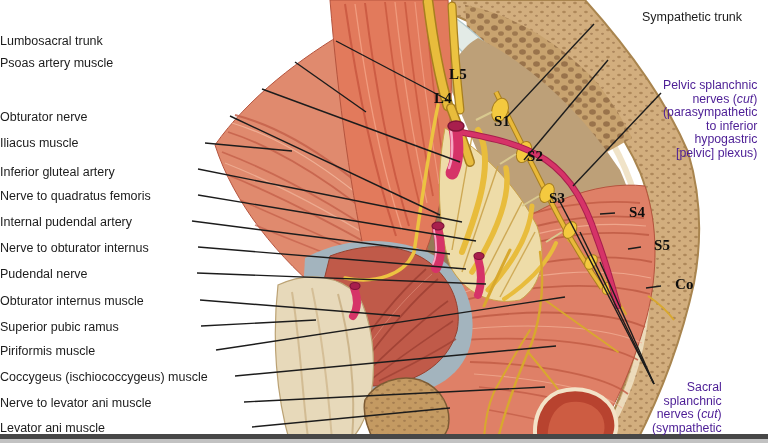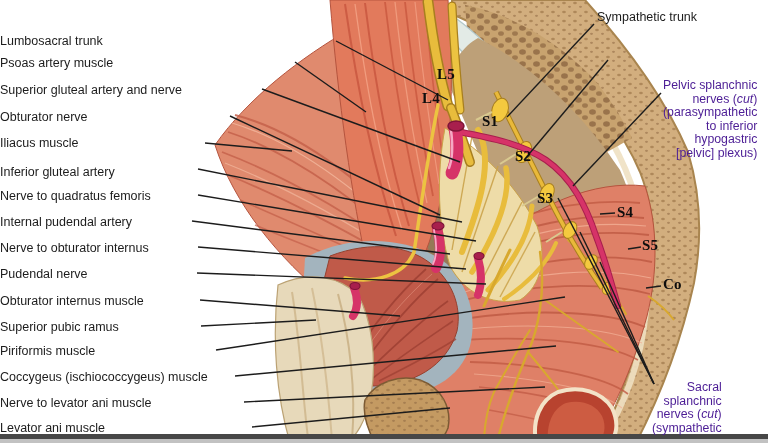--- a/index.html
+++ b/index.html
@@ -1,24 +1,24 @@
 <!DOCTYPE html>
 <html><head>
 <meta charset="utf-8">
 <style>
   html,body{margin:0;padding:0;background:#fff;}
   #stage{position:relative;width:768px;height:443px;background:#fff;overflow:hidden;
          font-family:"Liberation Sans", sans-serif;color:#1c1c1c;}
   #art{position:absolute;left:0;top:0;}
   .lbl{position:absolute;font-size:12.5px;line-height:16px;white-space:nowrap;color:#1c1c1c;}
   .lbl.left{left:0;text-align:left;}
-  .lbl.right{text-align:left;}
+  .lbl.right{text-align:left;margin-left:45px;}
   .block{position:absolute;font-size:12.3px;line-height:13.6px;color:#4c1d95;text-align:right;}
   .spine{position:absolute;font-family:"Liberation Serif", serif;font-weight:bold;
-         font-size:15px;color:#0d0d0d;letter-spacing:0.2px;}
+         font-size:15px;color:#0d0d0d;letter-spacing:0.2px;margin-left:12px;}
   .block i{font-style:italic;}
 </style>
 </head>
 <body>
 
 <div id="stage">
 
 <svg id="art" width="768" height="443" viewBox="0 0 768 443">
   <defs>
     <pattern id="honey" width="14" height="12" patternUnits="userSpaceOnUse">
@@ -220,21 +220,20 @@
   </g>
 
   <g>
     <rect x="0" y="434" width="768" height="5" fill="#474747"></rect>
     <rect x="0" y="439" width="768" height="4" fill="#c2c2c2"></rect>
   </g>
 </svg>
 
 <div class="lbl left" style="top:33px;width:332px">Lumbosacral trunk</div>
 <div class="lbl left" style="top:55px;width:291px">Psoas artery muscle</div>
-<div class="lbl left" style="top:82px;width:259px">Superior gluteal artery and nerve</div>
 <div class="lbl left" style="top:109px;width:226px">Obturator nerve</div>
 <div class="lbl left" style="top:135px;width:205px">Iliacus muscle</div>
 <div class="lbl left" style="top:164px;width:194px">Inferior gluteal artery</div>
 <div class="lbl left" style="top:188px;width:194px">Nerve to quadratus femoris</div>
 <div class="lbl left" style="top:214px;width:188px">Internal pudendal artery</div>
 <div class="lbl left" style="top:240px;width:194px">Nerve to obturator internus</div>
 <div class="lbl left" style="top:266px;width:193px">Pudendal nerve</div>
 <div class="lbl left" style="top:293px;width:196px">Obturator internus muscle</div>
 <div class="lbl left" style="top:343px;width:212px">Piriformis muscle</div>
 <div class="lbl left" style="top:319px;width:197px">Superior pubic ramus</div>

